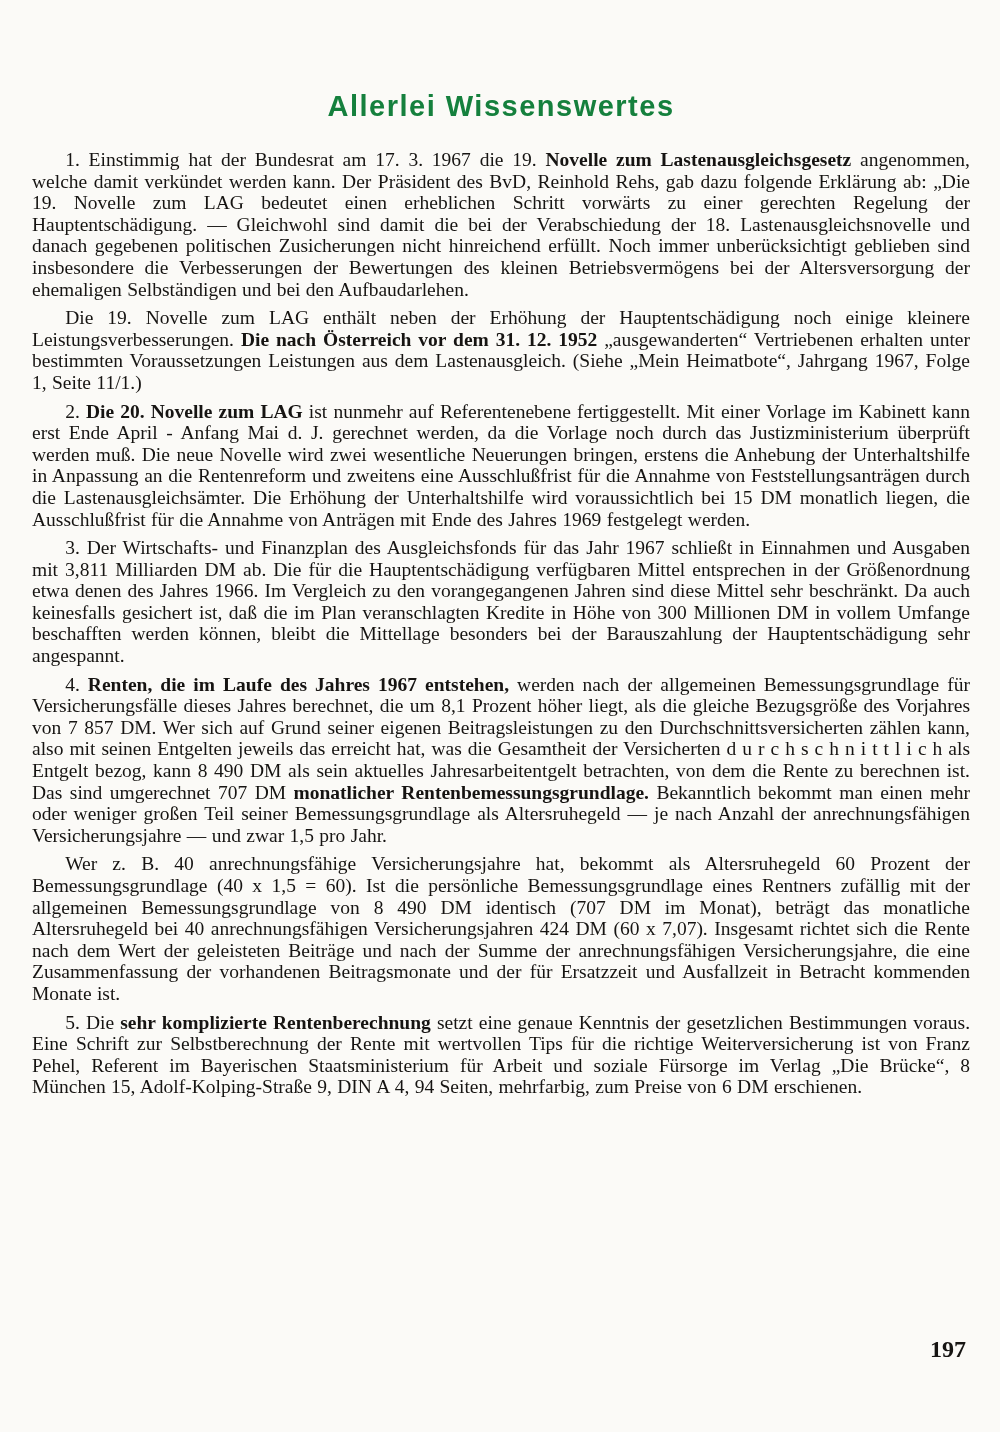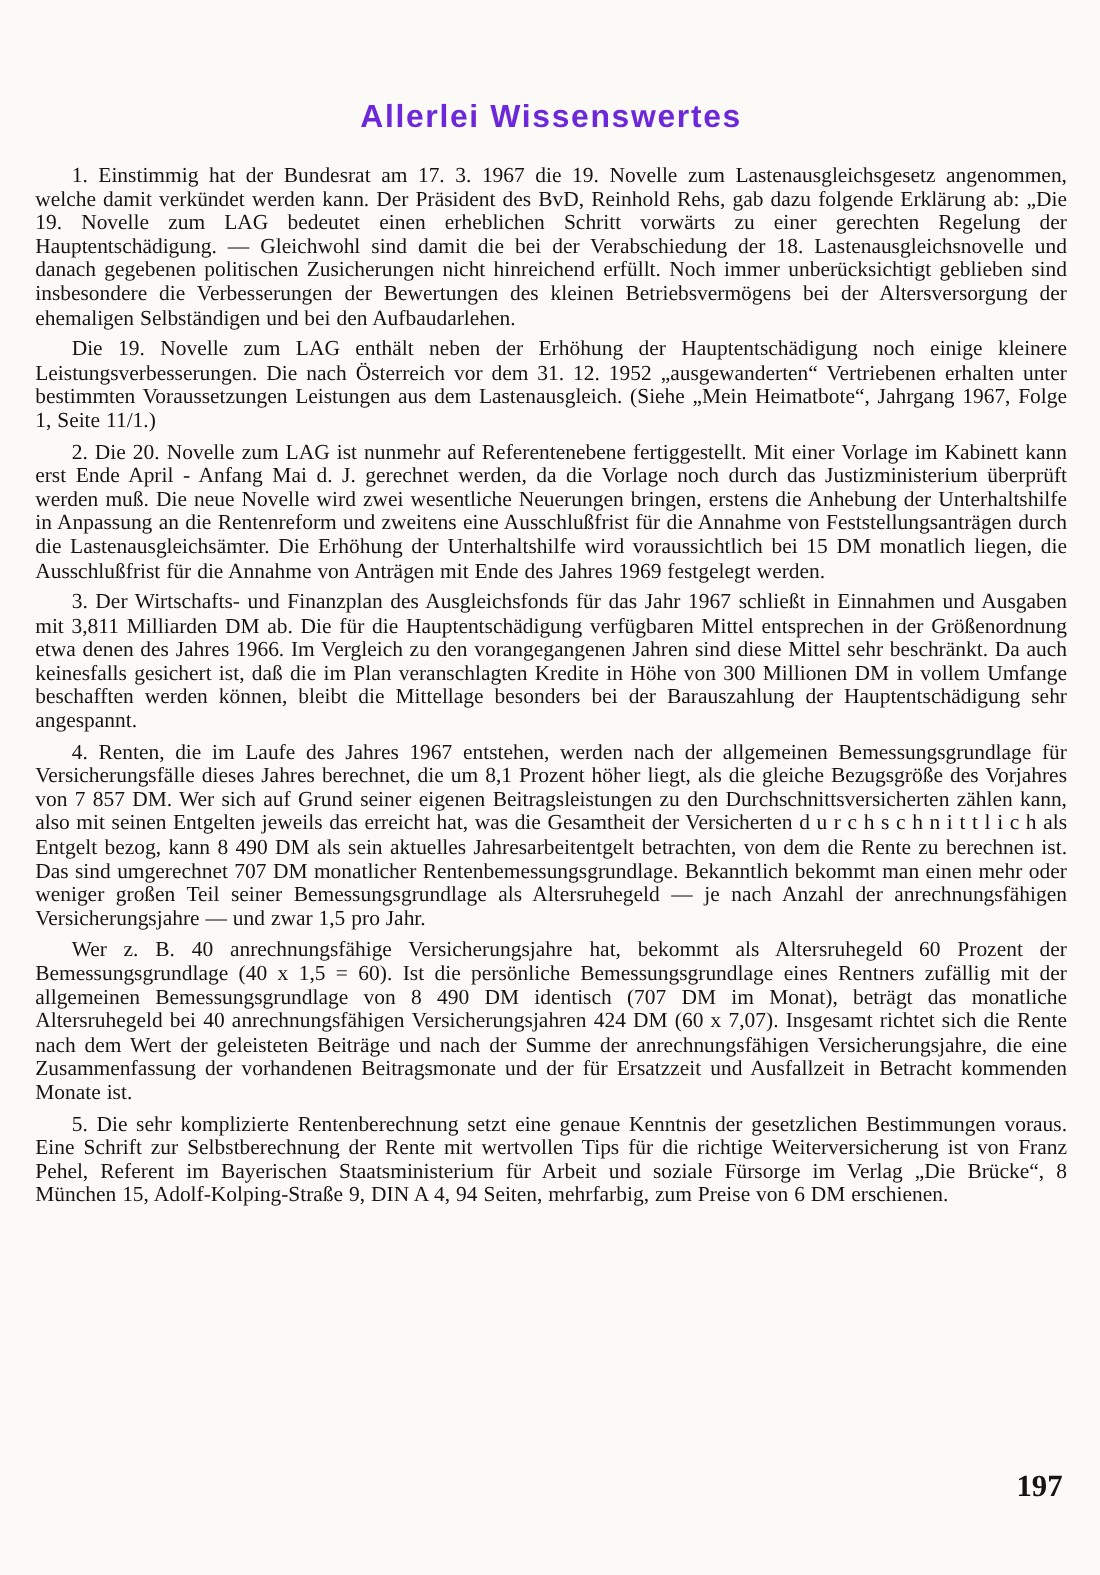--- a/index.html
+++ b/index.html
@@ -19,45 +19,45 @@
     overflow: hidden;
     font-family: "Liberation Serif", serif;
   }
   .title {
     font-family: "Liberation Sans", sans-serif;
     font-weight: bold;
     font-size: 29px;
     letter-spacing: 1.5px;
     text-align: center;
     margin: 0 0 26px 0;
-    color: #6d28d9;
+    color: #15803d;
   }
   .doc-body {
     font-size: 19.5px;
     line-height: 21.6px;
     text-align: justify;
     word-spacing: 0.5px;
   }
   .para {
     margin: 0 0 7px 0;
     text-indent: 1.7em;
   }
   .para.attribution {
     text-align: right;
     text-indent: 0;
     margin: 0 0 7px 0;
   }
   .b {
-    font-weight: normal;
+    font-weight: bold;
   }
   .pageno {
     position: absolute;
     right: 34px;
     top: 1336px;
-    font-size: 28px;
+    font-size: 24px;
     font-weight: bold;
     font-family: "Liberation Serif", serif;
   }
 </style>
 </head>
 <body>
 
 <div class="page">
   <h1 class="title">Allerlei Wissenswertes</h1>
 

